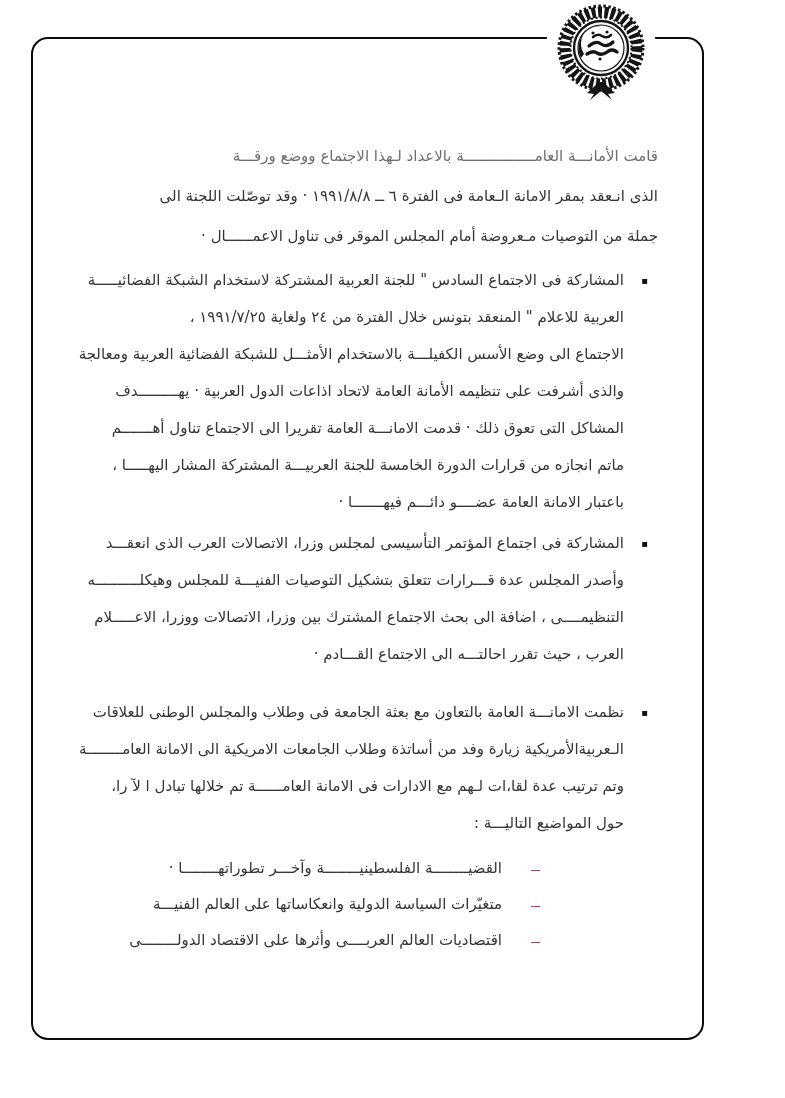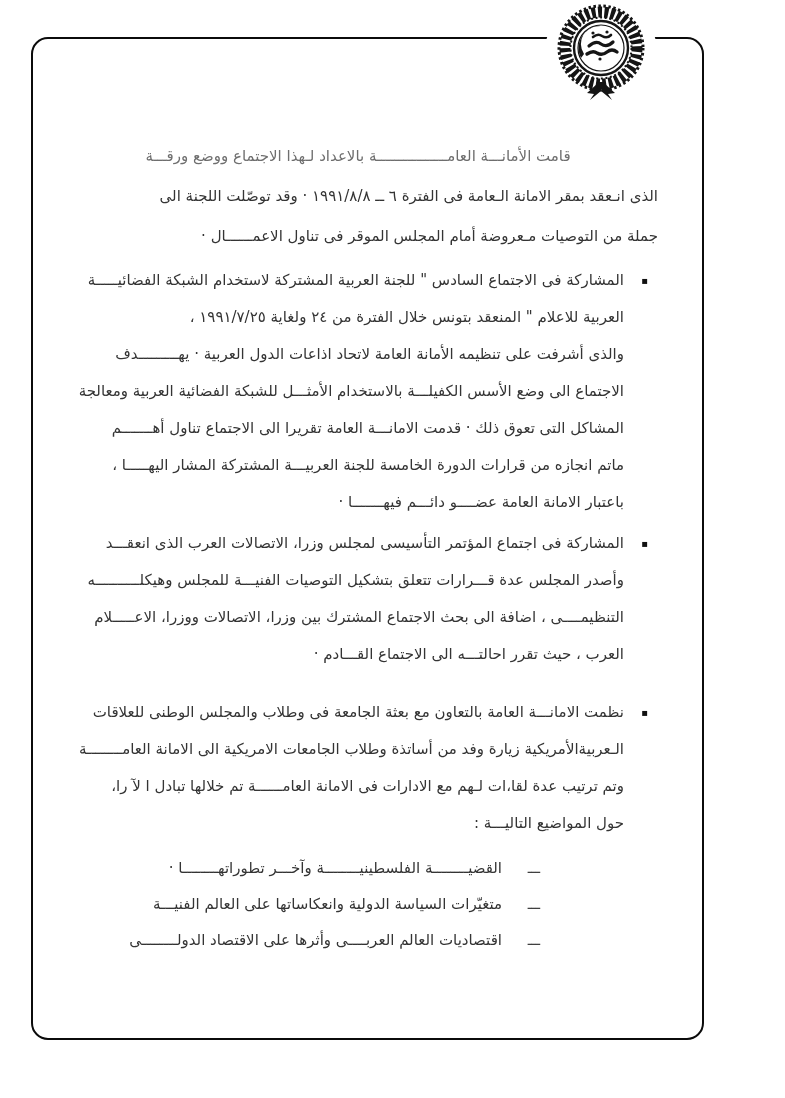--- a/index.html
+++ b/index.html
@@ -31,21 +31,21 @@
     direction:rtl;
     color:#343434;
     font-size:15px;
   }
   .tline{
     line-height:40px;
     white-space:nowrap;
     letter-spacing:0;
   }
   .intro .tline{line-height:40px;}
-  .intro .tline:first-child{color:#6e6e6e;text-align:center;}
+  .intro .tline:first-child{color:#6e6e6e;}
   .bullet-block{
     display:flex;
     align-items:flex-start;
     margin-top:6px;
   }
   .bullet-block .tline{line-height:37px;}
   .bullet-marker{
     flex:0 0 34px;
     font-size:10px;
     line-height:37px;
@@ -57,22 +57,22 @@
   #bullet3{margin-top:21px;}
   .sub-list{margin-top:8px;margin-right:118px;}
   .sub-item{
     display:flex;
     align-items:flex-start;
   }
   .sub-item .tline{line-height:36px;}
   .dash-marker{
     flex:0 0 38px;
     line-height:36px;
-    color:#404040;
-    font-size:14px;
+    color:#be185d;
+    font-size:10px;
   }
   svg{display:block;}
 </style>
 </head>
 <body>
 
 <div class="page">
 
   <div class="frame"></div>
 
@@ -109,22 +109,22 @@
       <div class="tline">قامت الأمانـــة العامــــــــــــــــة        بالاعداد لـهذا الاجتماع ووضع ورقـــة</div>
       <div class="tline">الذى انـعقد بمقر الامانة الـعامة فى الفترة     ٦ ــ ١٩٩١/٨/٨ ·    وقد توصّلت اللجنة الى</div>
       <div class="tline">جملة من التوصيات مـعروضة أمام المجلس الموقر   فى تناول الاعمــــــال ·</div>
     </div>
 
     <div class="bullet-block" id="bullet1">
       <span class="bullet-marker">▪</span>
       <div>
         <div class="tline">المشاركة فى الاجتماع السادس " للجنة العربية المشتركة لاستخدام الشبكة الفضائيـــــة</div>
         <div class="tline">العربية للاعلام "     المنعقد بتونس خلال الفترة من ٢٤    ولغاية ١٩٩١/٧/٢٥          ،</div>
+        <div class="tline">الاجتماع الى وضع الأسس الكفيلـــة بالاستخدام الأمثـــل للشبكة الفضائية العربية ومعالجة</div>
         <div class="tline">والذى أشرفت على تنظيمه الأمانة العامة لاتحاد اذاعات الدول العربية ·      يهـــــــــدف</div>
-        <div class="tline">الاجتماع الى وضع الأسس الكفيلـــة بالاستخدام الأمثـــل للشبكة الفضائية العربية ومعالجة</div>
         <div class="tline">المشاكل التى تعوق ذلك ·       قدمت الامانـــة العامة تقريرا الى الاجتماع تناول أهـــــــم</div>
         <div class="tline">ماتم انجازه من قرارات الدورة الخامسة     للجنة العربيـــة المشتركة المشار اليهـــــا ،</div>
         <div class="tline">باعتبار الامانة العامة عضــــو دائـــم فيهـــــــا ·</div>
       </div>
     </div>
 
     <div class="bullet-block" id="bullet2">
       <span class="bullet-marker">▪</span>
       <div>
         <div class="tline">المشاركة فى اجتماع المؤتمر التأسيسى لمجلس وزرا، الاتصالات العرب      الذى انعقـــد</div>

